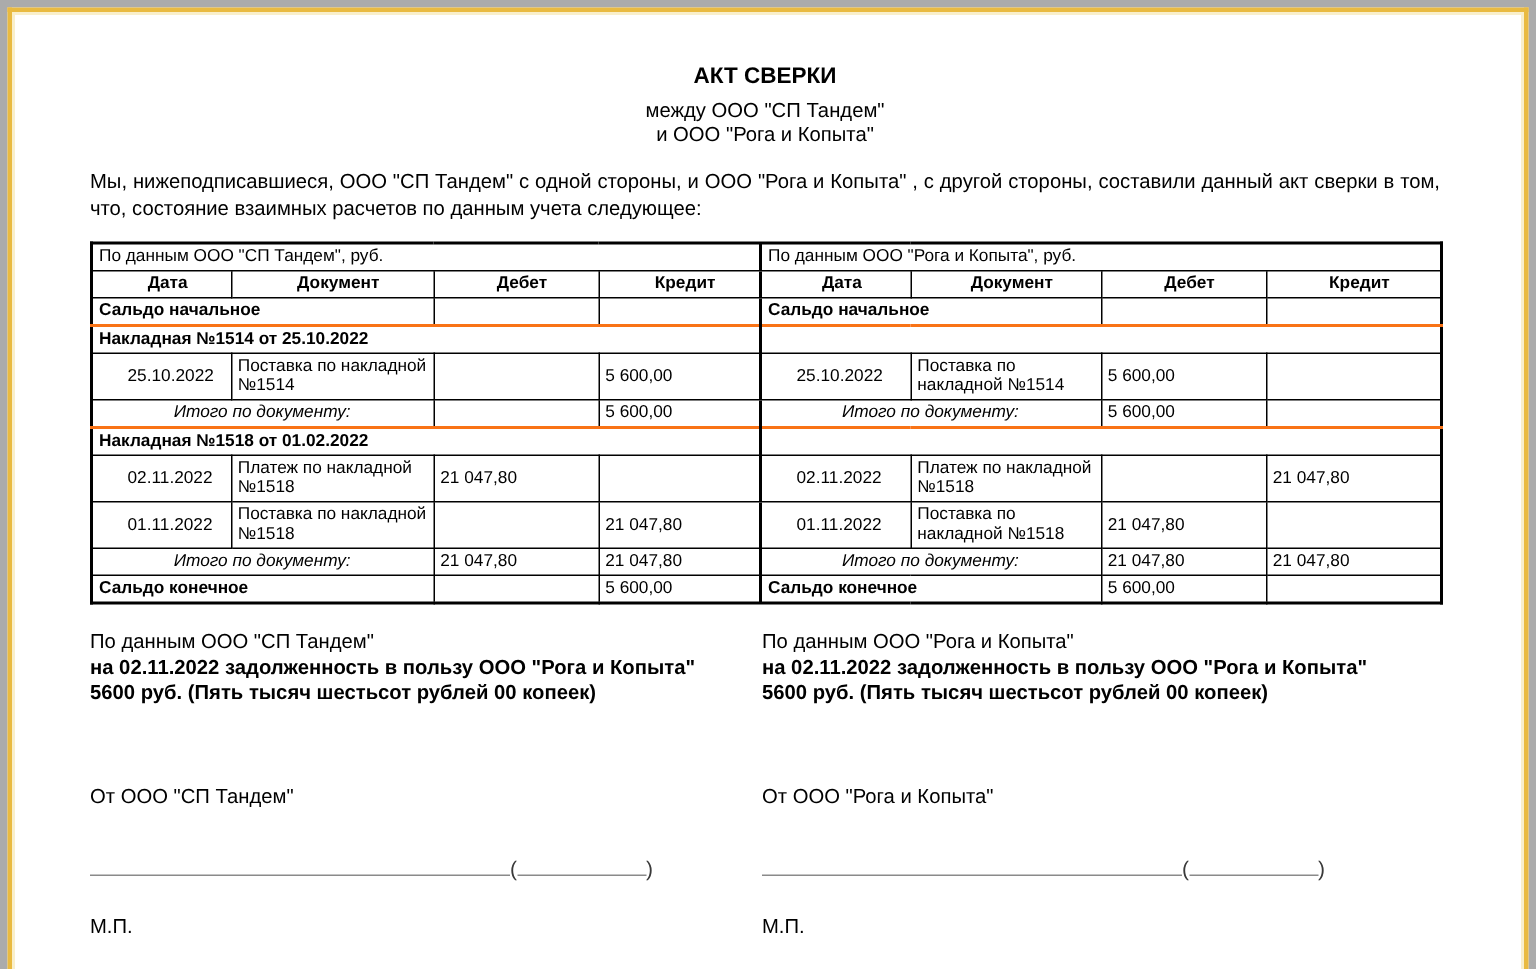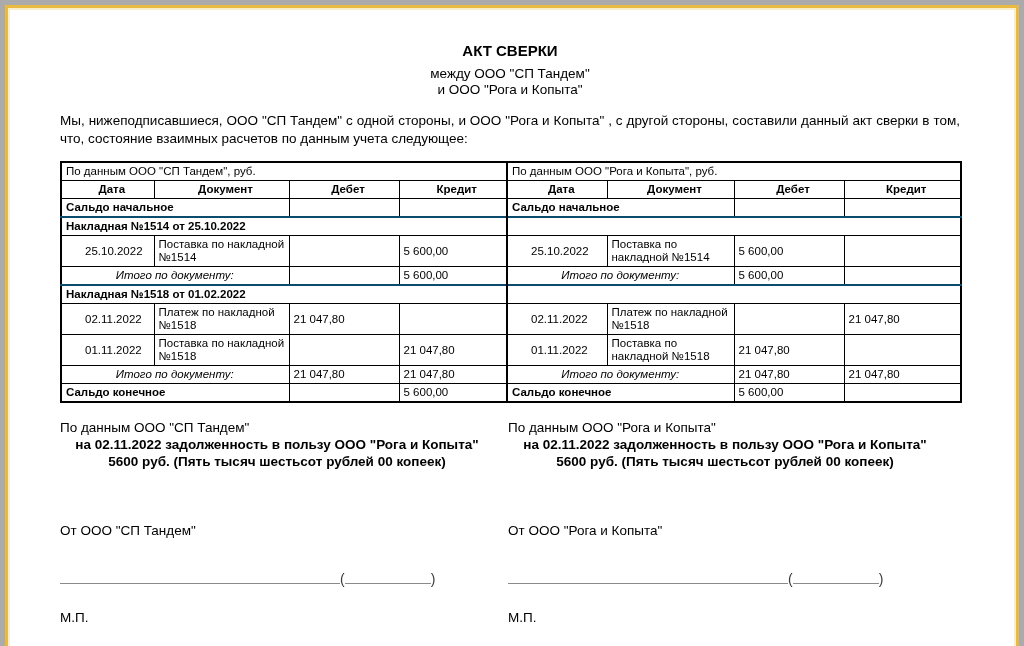--- a/index.html
+++ b/index.html
@@ -48,35 +48,35 @@
     line-height: 13px;
     border: 2px solid #000;
   }
   table.recon td {
     border: 1px solid #000;
     padding: 2px 4px;
     vertical-align: middle;
     overflow: hidden;
   }
   table.recon td.split { border-left: 2px solid #000; }
-  table.recon tr.sep td { border-top: 2px solid #0c4a6e; }
+  table.recon tr.sep td { border-top: 2px solid #f97316; }
   table.recon td.org { font-weight: normal; }
   table.recon td.hdr { font-weight: bold; text-align: center; padding-left: 12px; }
   table.recon td.bold { font-weight: bold; }
   table.recon td.num { text-align: left; padding-right: 5px; }
   table.recon td.total-label { text-align: center; padding-right: 5px; font-style: italic; }
   table.recon td.date { padding-left: 23px; }
   .cols {
     display: flex;
     gap: 14px;
     width: 900px;
   }
   .statements { margin-top: 16px; }
   .col { width: 434px; font-size: 13.5px; line-height: 17px; }
-  .col .bold-statement { font-weight: bold; text-align: center; }
+  .col .bold-statement { font-weight: bold; }
   .sign-from { margin-top: 52px; }
   .sig-line-row {
     margin-top: 32px;
     white-space: nowrap;
     font-size: 14px;
     line-height: 15px;
   }
   .sig-line-long {
     display: inline-block;
     width: 280px;

